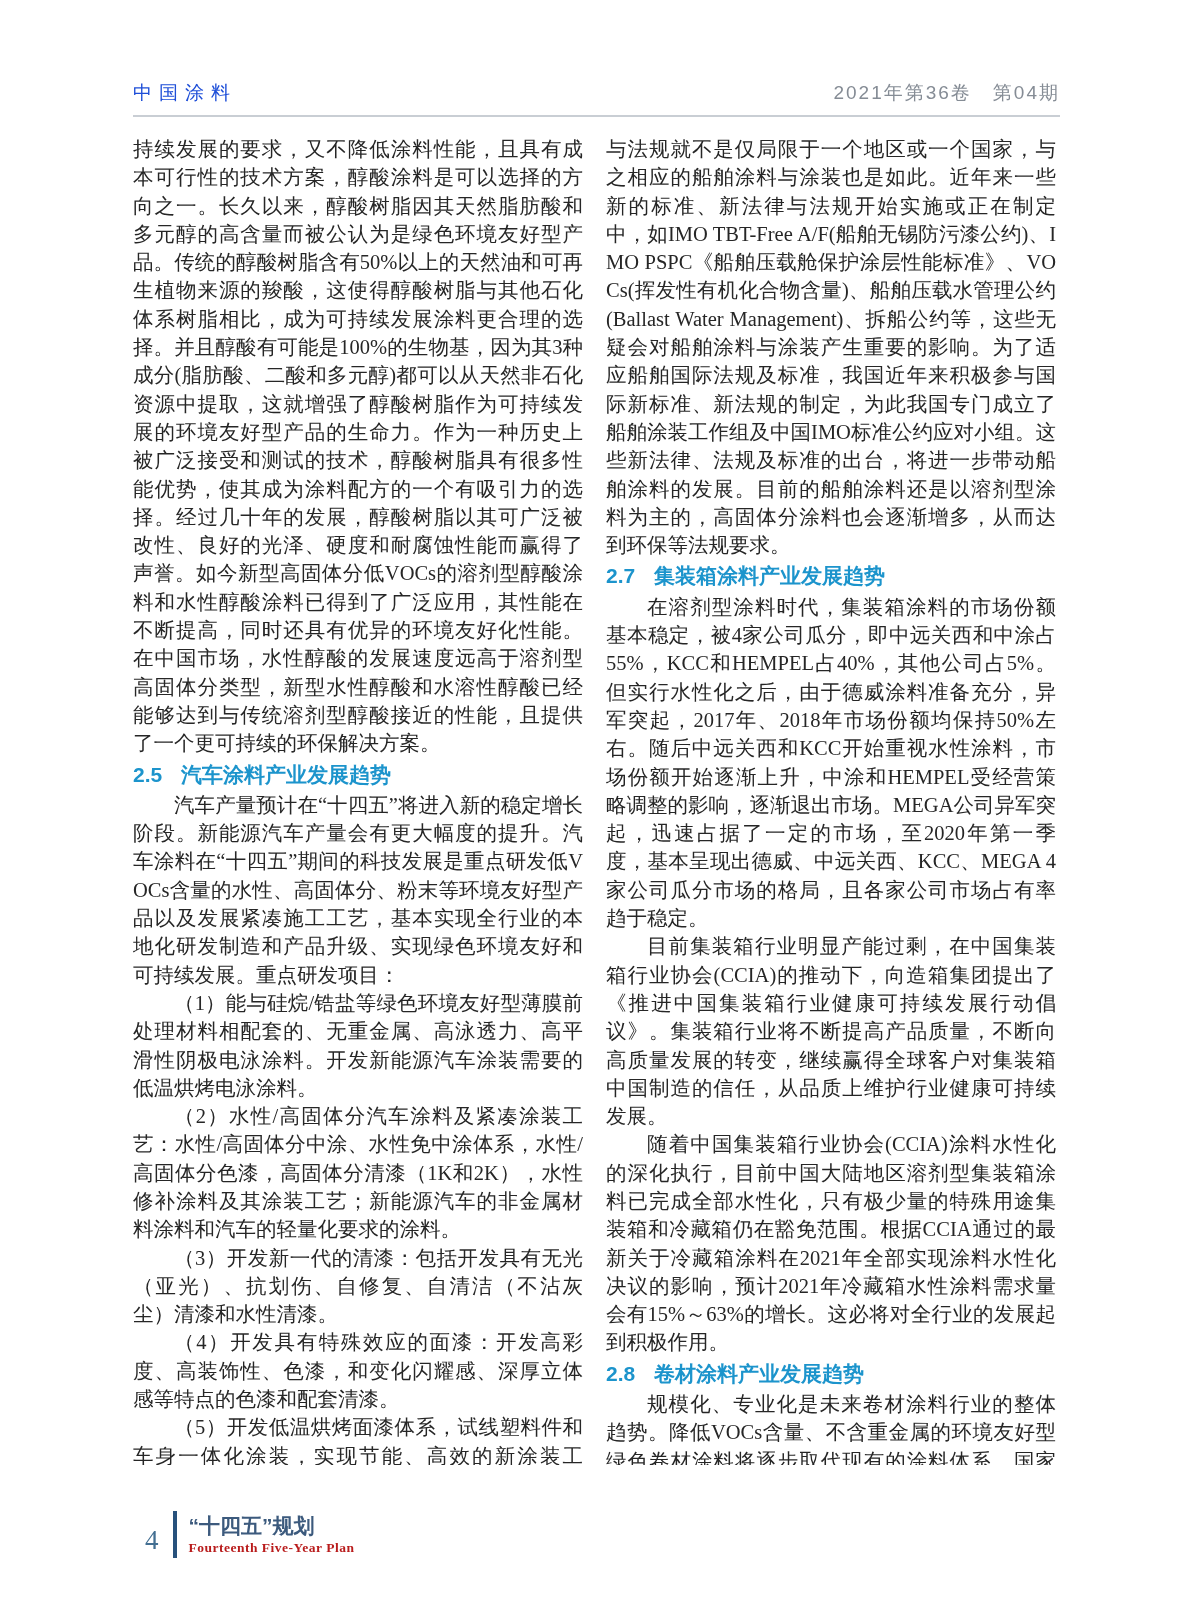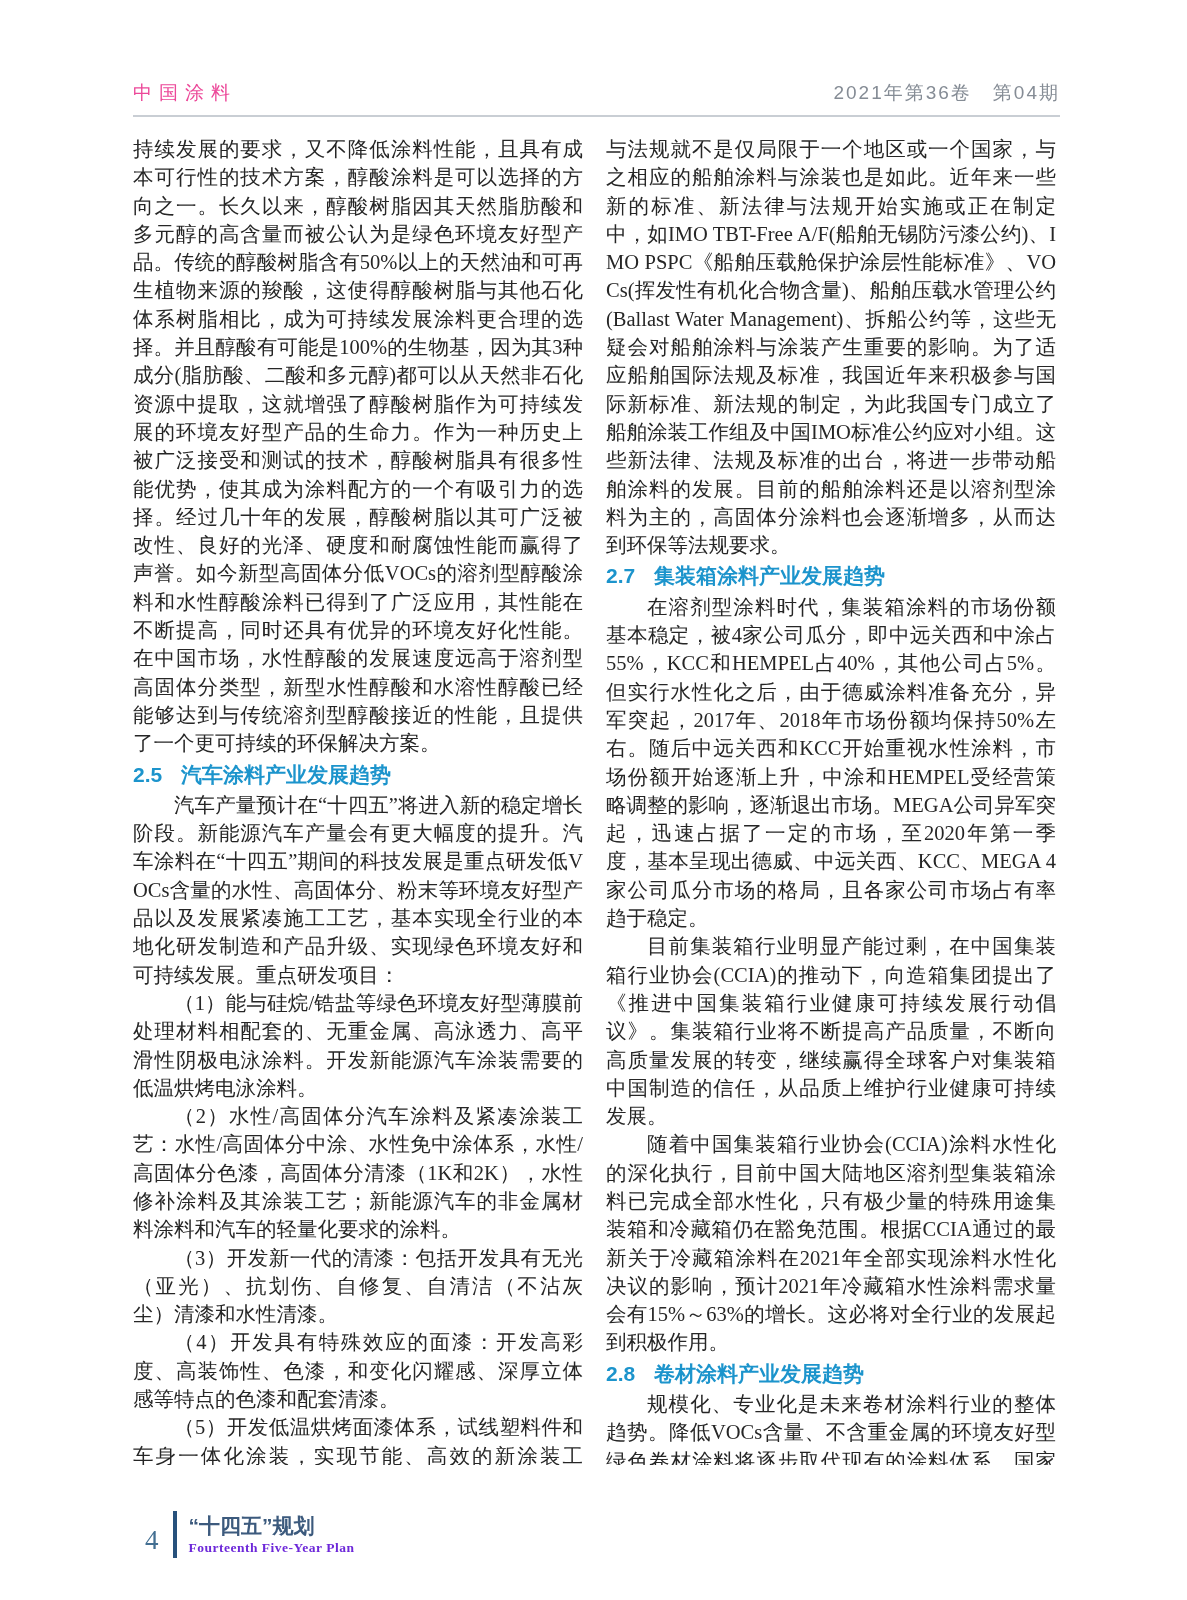--- a/index.html
+++ b/index.html
@@ -13,21 +13,21 @@
     color:#262626;
     overflow:hidden;
   }
   .header{
     display:flex;justify-content:space-between;align-items:flex-end;
     padding-top:80px;padding-bottom:9px;
     border-bottom:2px solid #c9ced4;
   }
   .journal-name{
     font-family:"Liberation Sans","DejaVu Sans",sans-serif;
-    font-size:19px;color:#ec4899;letter-spacing:7px;
+    font-size:19px;color:#1d4ed8;letter-spacing:7px;
   }
   .issue-info{
     font-family:"Liberation Sans","DejaVu Sans",sans-serif;
     font-size:19px;color:#858c95;letter-spacing:2px;
   }
   .content{
     display:flex;gap:23px;
     margin-top:18px;
     height:1330px;
     overflow:hidden;
@@ -68,21 +68,21 @@
     margin:0 12px 0 14px;
   }
   .footer-titles{display:flex;flex-direction:column;justify-content:center;}
   .plan-title{
     font-family:Liberation Sans, sans-serif;
     font-size:21px;font-weight:700;color:#3c5a7d;
     line-height:26px;
   }
   .plan-subtitle{
     font-family:"Liberation Serif","DejaVu Serif",serif;
-    font-size:13.5px;font-weight:700;color:#6d28d9;
+    font-size:13.5px;font-weight:700;color:#b91c1c;
     line-height:18px;letter-spacing:0.5px;
   }
 </style>
 </head>
 <body>
 
 <div class="page">
 
   <div class="header">
     <span class="journal-name">中国涂料</span>

